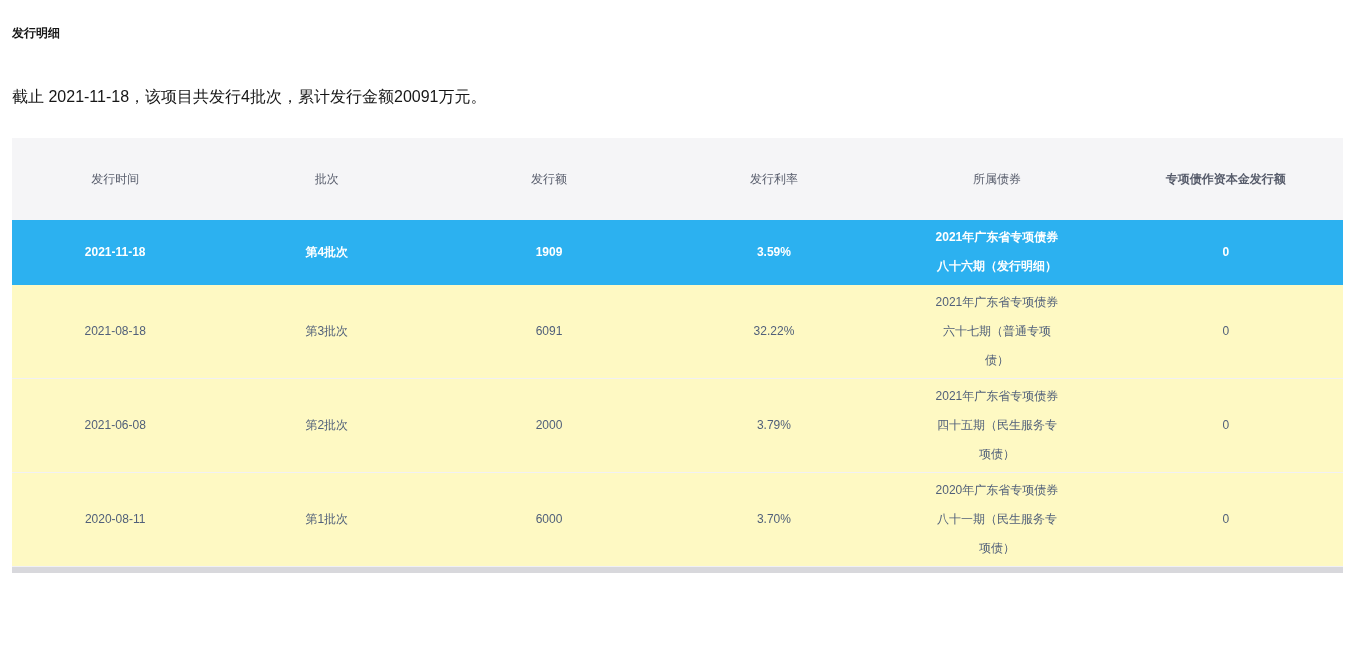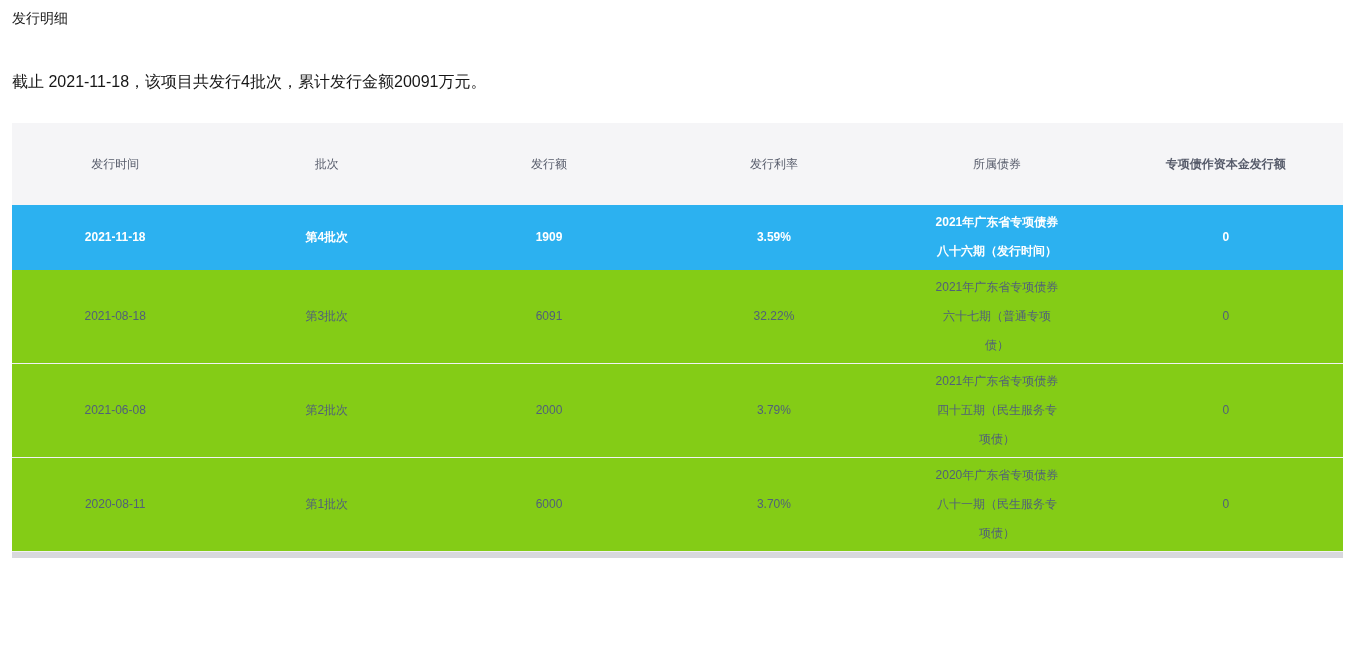--- a/index.html
+++ b/index.html
@@ -10,24 +10,24 @@
   }
   .wrap {
     width: 1355px;
     height: 656px;
     box-sizing: border-box;
     padding: 0 12px;
     overflow: hidden;
   }
   .page-title {
     margin: 0;
-    padding-top: 7px;
-    font-size: 14px;
+    padding-top: 22px;
+    font-size: 12px;
     line-height: 22px;
-    font-weight: 400;
+    font-weight: 700;
     color: #161616;
   }
   .page-summary {
     margin: 42px 0 0 0;
     font-size: 16px;
     line-height: 22px;
     color: #161616;
   }
   table.issue-table {
     margin-top: 30px;
@@ -53,21 +53,21 @@
   thead th:last-child span {
     max-width: 142px;
     font-weight: bold;
   }
   tbody td {
     color: #51607a;
     padding: 3px 8px;
     line-height: 29px;
     vertical-align: middle;
     border-bottom: 1px solid #f1f1f4;
-    background: #84cc16;
+    background: #fef9c3;
   }
   tbody td .bond {
     display: inline-block;
     max-width: 130px;
     vertical-align: middle;
   }
   tr.highlight td {
     background: #2cb1f0;
     color: #ffffff;
     font-weight: 600;
@@ -104,21 +104,21 @@
           <th><span>所属债券</span></th>
           <th><span>专项债作资本金发行额</span></th>
         </tr>
     </thead>
     <tbody>
         <tr class="highlight">
           <td>2021-11-18</td>
           <td>第4批次</td>
           <td>1909</td>
           <td>3.59%</td>
-          <td><span class="bond">2021年广东省专项债券八十六期（发行时间）</span></td>
+          <td><span class="bond">2021年广东省专项债券八十六期（发行明细）</span></td>
           <td>0</td>
         </tr>
         <tr>
           <td>2021-08-18</td>
           <td>第3批次</td>
           <td>6091</td>
           <td>32.22%</td>
           <td><span class="bond">2021年广东省专项债券六十七期（普通专项债）</span></td>
           <td>0</td>
         </tr>

